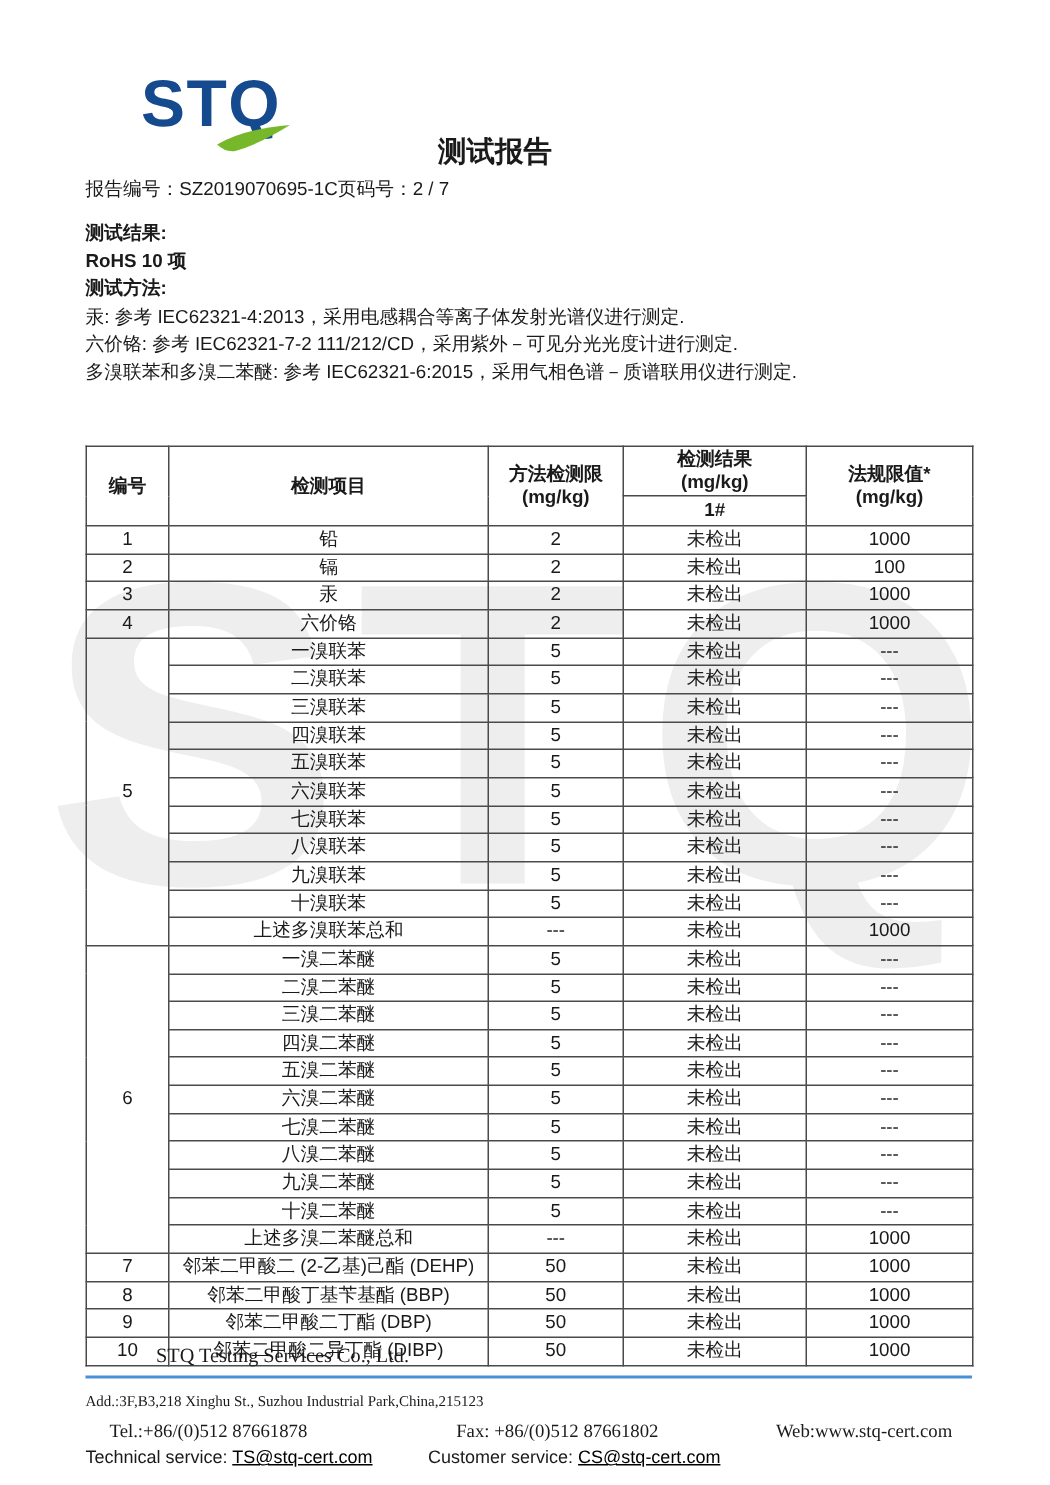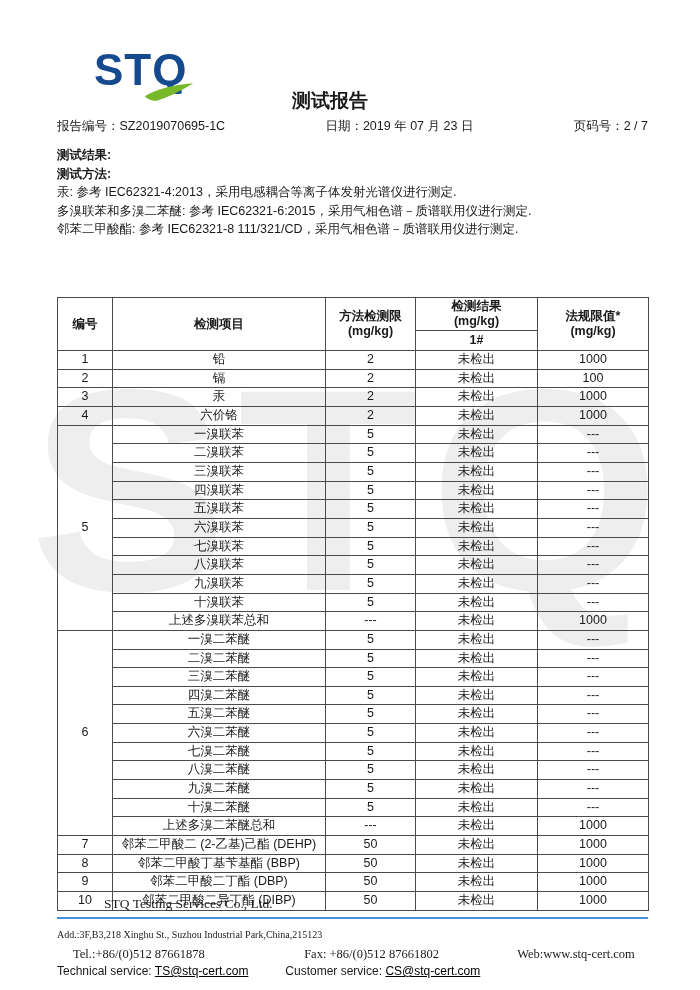--- a/index.html
+++ b/index.html
@@ -99,34 +99,32 @@
       <path d="M2 16 Q 22 4 58 1 Q 34 16 16 21 Q 8 22 2 16 Z" fill="#76b82a"></path>
     </svg>
   </div>
 
   <div class="doc-title">测试报告</div>
 
   <div class="info-row">
     <span class="info-left">
       <span>报告编号：</span><span>SZ2019070695-1C</span>
     </span>
-    <span class="info-mid">
-      <span>日期：</span><span>2019 年 07 月 23 日</span>
-    </span>
     <span class="info-right">
       <span>页码号：</span><span>2 / 7</span>
     </span>
   </div>
 
   <div class="results-block">
     <div class="bold-line">测试结果:</div>
+    <div class="bold-line">RoHS 10 项</div>
     <div class="bold-line">测试方法:</div>
     <div>汞: 参考 IEC62321-4:2013，采用电感耦合等离子体发射光谱仪进行测定.</div>
+    <div>六价铬: 参考 IEC62321-7-2 111/212/CD，采用紫外－可见分光光度计进行测定.</div>
     <div>多溴联苯和多溴二苯醚: 参考 IEC62321-6:2015，采用气相色谱－质谱联用仪进行测定.</div>
-    <div>邻苯二甲酸酯: 参考 IEC62321-8 111/321/CD，采用气相色谱－质谱联用仪进行测定.</div>
   </div>
 
   <table class="results">
     <colgroup>
       <col style="width:55px">
         <col style="width:213px">
         <col style="width:90px">
         <col style="width:122px">
         <col style="width:111px">
     </colgroup>

